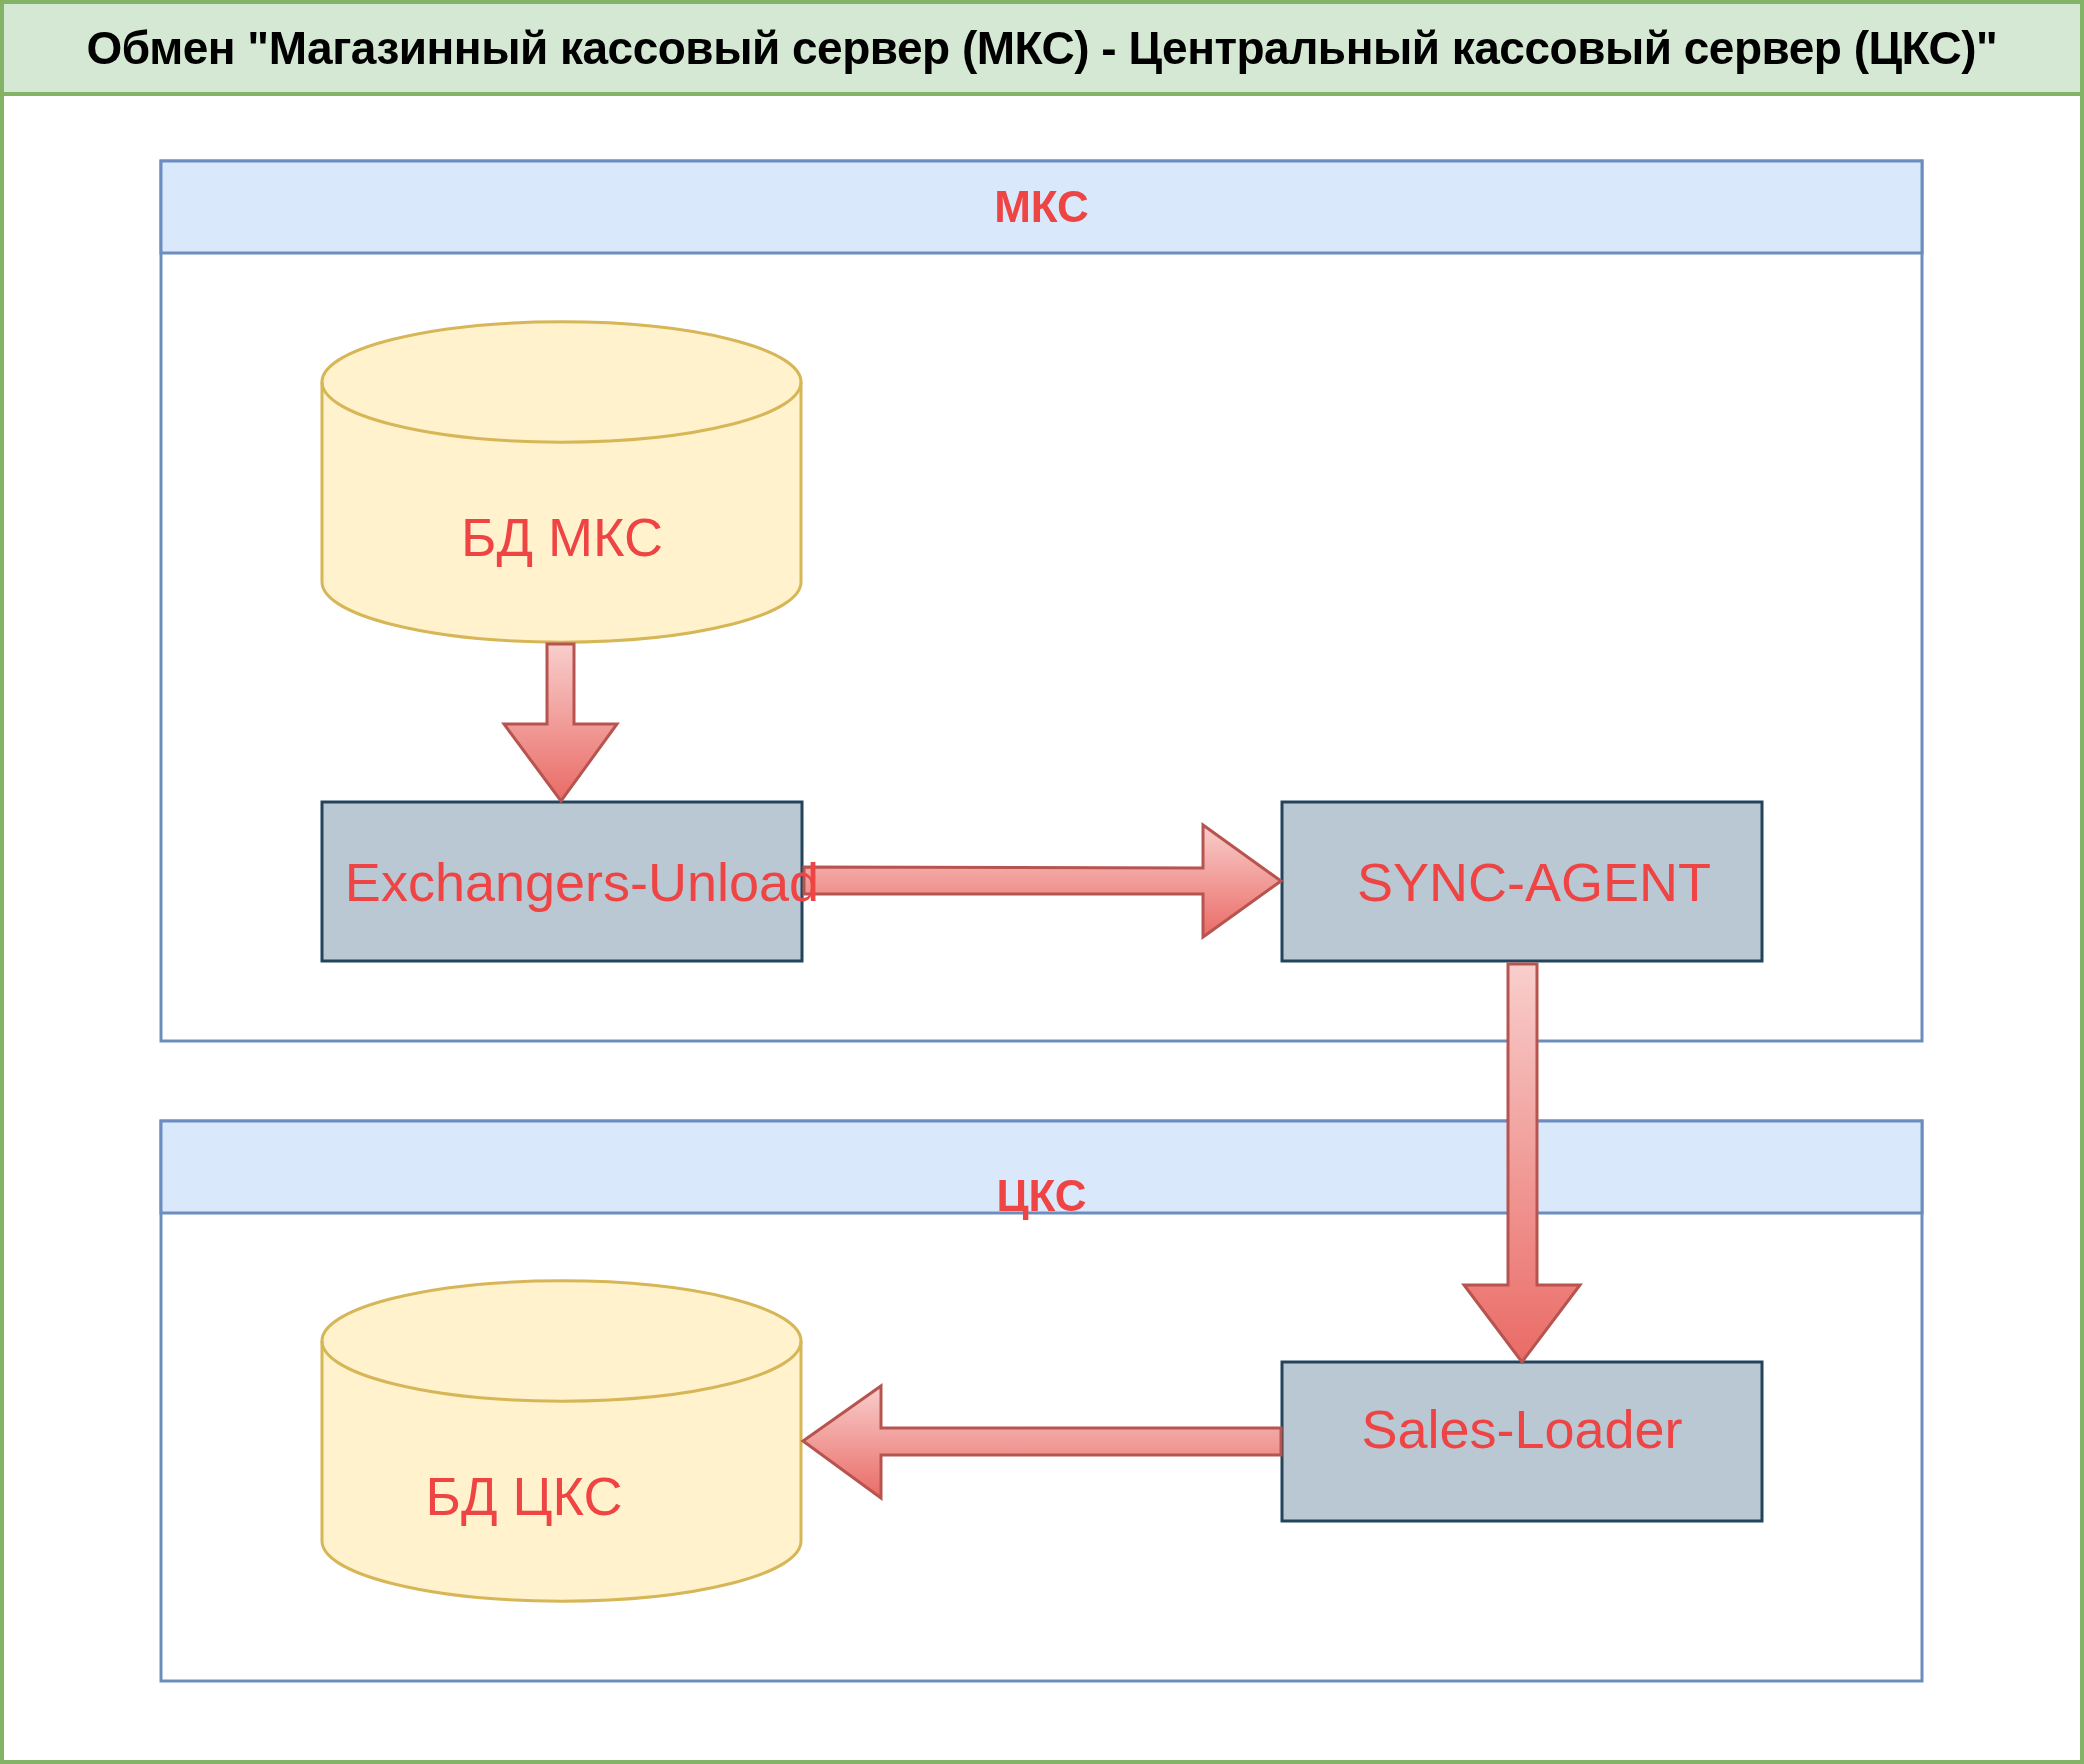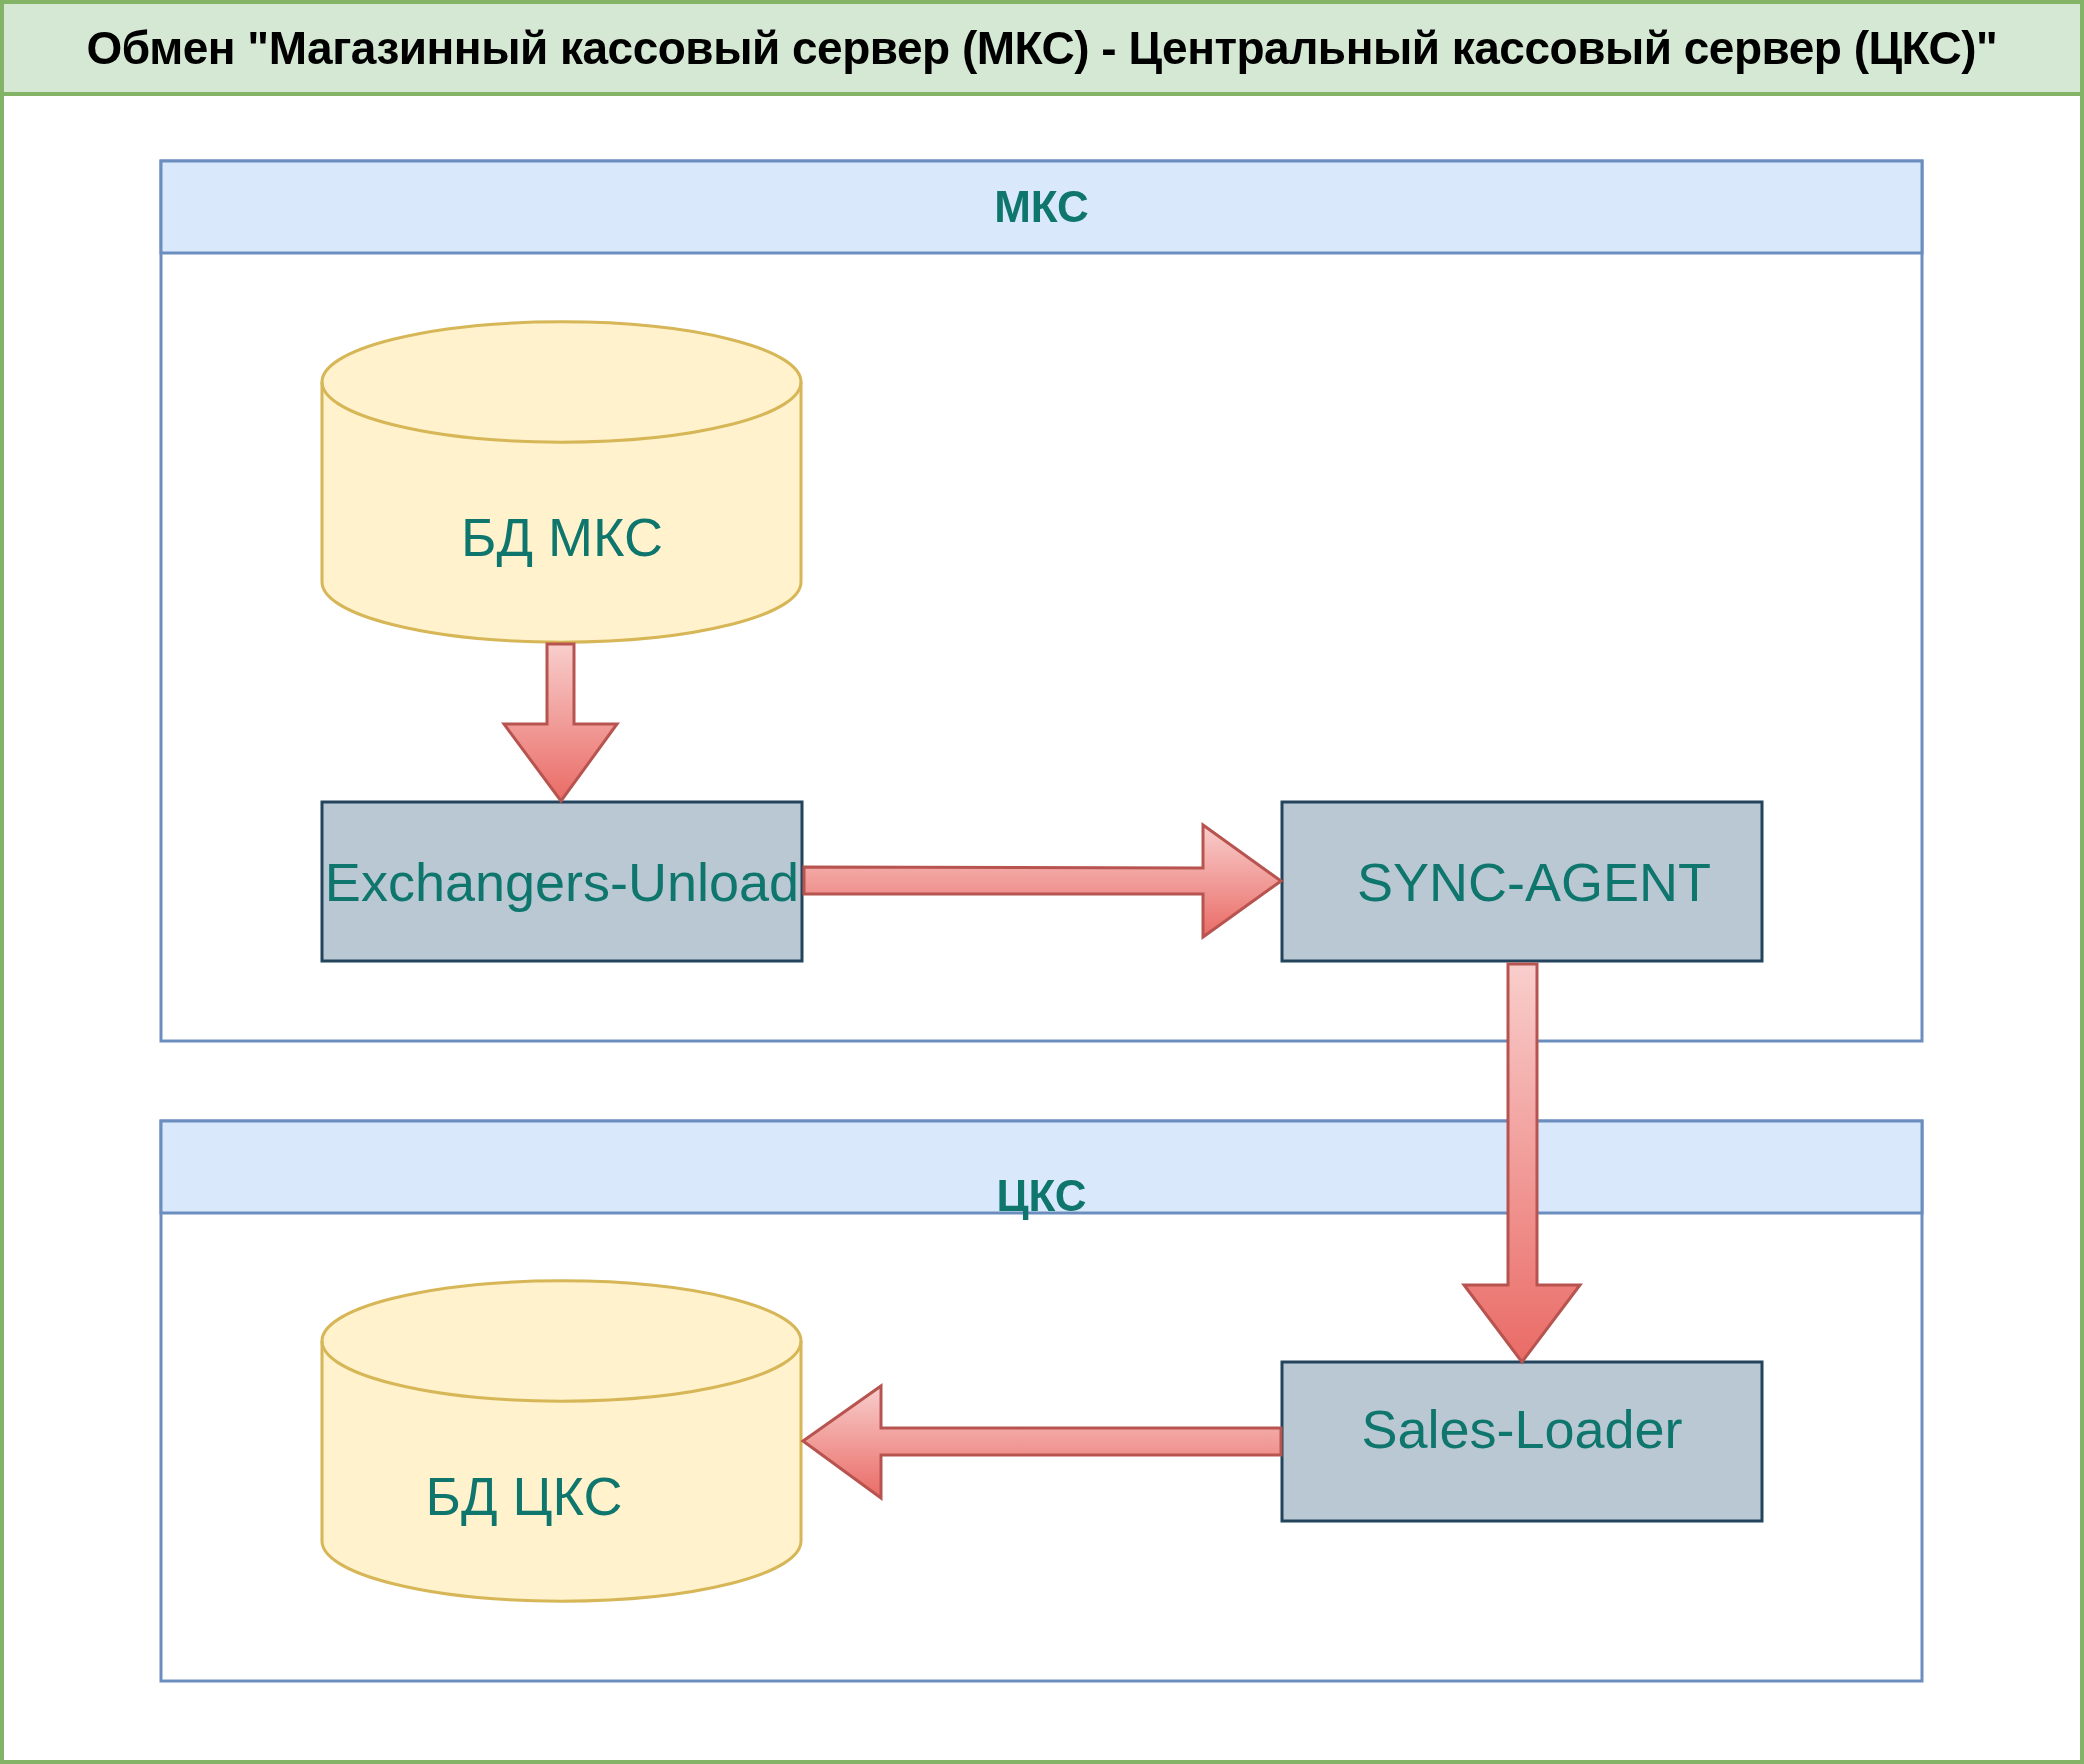--- a/index.html
+++ b/index.html
@@ -1,21 +1,21 @@
 <!DOCTYPE html>
 <html><head>
 <meta charset="utf-8">
 <style>
   html, body { margin:0; padding:0; background:#ffffff; }
   body { width:2084px; height:1764px; position:relative; overflow:hidden; font-family:"Liberation Sans", sans-serif; }
   .frame { position:absolute; left:0; top:0; width:2084px; height:1764px; box-sizing:border-box; border:4px solid #82b366; background:#fff; }
   .title-bar { position:absolute; left:0; top:0; width:2084px; height:96px; box-sizing:border-box; border:4px solid #82b366; background:#d5e8d4; display:flex; align-items:center; justify-content:center; }
   .title-text { font-weight:bold; font-size:46px; color:#000; white-space:nowrap; letter-spacing:-0.5px; }
   svg.canvas { position:absolute; left:0; top:0; }
-  .label { position:absolute; display:flex; align-items:center; justify-content:center; color:#0f766e; text-align:center; white-space:nowrap; }
+  .label { position:absolute; display:flex; align-items:center; justify-content:center; color:#ef4444; text-align:center; white-space:nowrap; }
   .container-title { font-weight:bold; font-size:44px; }
   .node-label { font-size:54px;text-align:right; }
 </style>
 </head>
 <body>
 
 <div class="frame"></div>
 
 <div class="title-bar">
   <span class="title-text">Обмен "Магазинный кассовый сервер (МКС) - Центральный кассовый сервер (ЦКС)"</span>
@@ -61,16 +61,16 @@
 
   <polygon points="1508,964 1537,964 1537,1285 1580,1285 1522,1362 1464,1285 1508,1285" fill="url(#arrowGrad)" stroke="#b85450" stroke-width="3"></polygon>
 
   <polygon points="1281,1428 881,1428 881,1386 803,1441 881,1498 881,1455 1281,1455" fill="url(#arrowGrad)" stroke="#b85450" stroke-width="3"></polygon>
 </svg>
 
 <div class="label container-title" style="left:161px; top:161px; width:1761px; height:92px;">МКС</div>
 <div class="label container-title" style="left:161px; top:1159px; width:1761px; height:74px;">ЦКС</div>
 
 <div class="label node-label" style="left:322px; top:442px; width:480px; height:190px;">БД МКС</div>
-<div class="label node-label" style="left:322px; top:802px; width:480px; height:159px;">Exchangers-Unload</div>
+<div class="label node-label" style="left:322px; top:802px; width:480px; height:159px;padding-left:20px;">Exchangers-Unload</div>
 <div class="label node-label" style="left:1282px; top:802px; width:480px; height:159px;padding-left:12px;">SYNC-AGENT</div>
 <div class="label node-label" style="left:1282px; top:1362px; width:480px; height:133px;">Sales-Loader</div>
 <div class="label node-label" style="left:322px; top:1401px; width:404px; height:190px;">БД ЦКС</div>
 
 </body></html>

